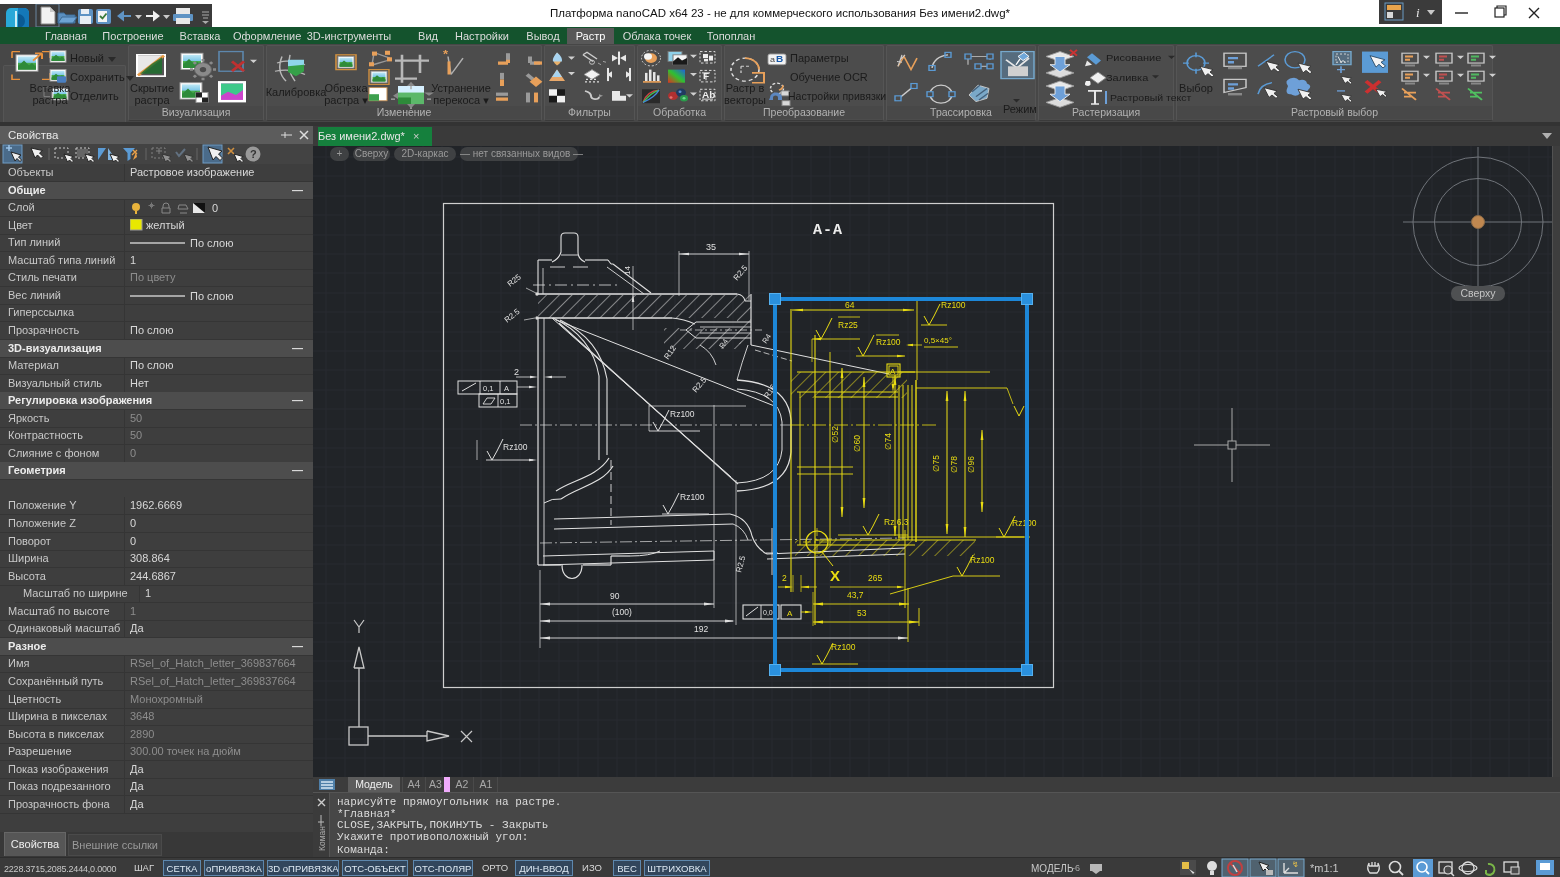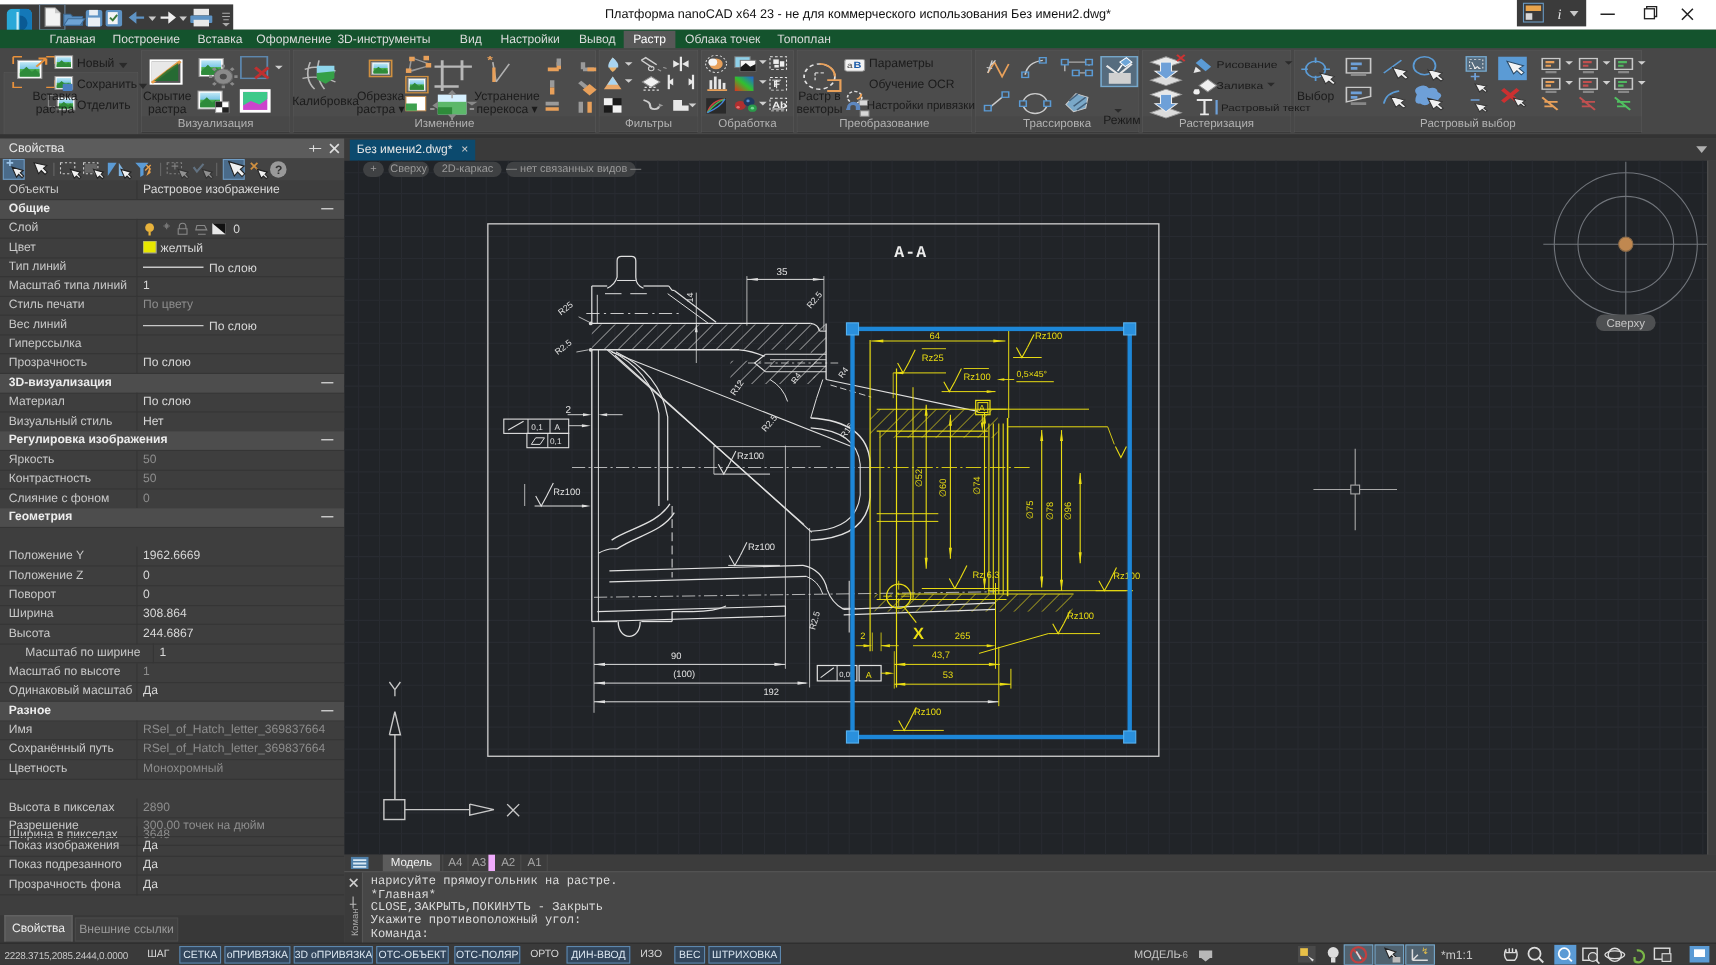--- a/index.html
+++ b/index.html
@@ -29,21 +29,21 @@
 .prow{position:absolute;left:0;width:313px;height:18px;border-bottom:1px solid #353535;}
 .plabel{position:absolute;left:8px;top:2px;font-size:11px;color:#c9c9c9;white-space:nowrap;}
 .pval{position:absolute;left:130px;top:2px;font-size:11px;color:#d8d8d8;white-space:nowrap;}
 .pval.gray{color:#8d8d8d;}
 .psec{background:#4d4d4d;}
 .psec .plabel{color:#ececec;font-weight:bold;}
 .pminus{position:absolute;right:10px;top:2px;color:#ddd;font-weight:bold;font-size:11px;}
 .pcolsep{position:absolute;left:124px;top:0;width:1px;height:18px;background:#353535;}
 #props-tabs{left:0;top:706px;width:313px;height:25px;background:#383838;}
 #doctabs{left:313px;top:126px;width:1247px;height:20px;background:#3a3a3a;}
-#doctab1{left:318px;top:127px;width:114px;height:33px;background:#0c4a6e;color:#e6e6e6;font-size:11px;line-height:19px;text-align:center;white-space:nowrap;}
+#doctab1{left:318px;top:127px;width:114px;height:33px;background:#15803d;color:#e6e6e6;font-size:11px;line-height:19px;text-align:left;white-space:nowrap;}
 #viewport{left:313px;top:146px;width:1239px;height:631px;background:#212428;}
 #vscroll{left:1552px;top:146px;width:8px;height:631px;background:#3e3e3e;border-left:1px solid #525252;}
 #modeltabs{left:313px;top:777px;width:1247px;height:15px;background:#3c3c3c;}
 #cmdline{left:313px;top:792px;width:1247px;height:65px;background:#474747;border-top:1px solid #555;}
 .cmdtext{position:absolute;left:24px;font-size:11px;font-family:"Liberation Mono",monospace;color:#dcdcdc;white-space:pre;}
 #statusbar{left:0;top:857px;width:1560px;height:20px;background:#3a3a3a;border-top:1px solid #2d2d2d;}
 .sbtn{position:absolute;top:2px;height:16px;line-height:15px;font-size:9.5px;color:#d8d8d8;text-align:center;white-space:nowrap;overflow:hidden;}
 .sbtn.blue{background:#32465c;border:1px solid #5d87ad;color:#dde8f2;}
 .pill{position:absolute;background:#3f4143;border-radius:7px;color:#9a9a9a;font-size:10px;height:14px;line-height:14px;text-align:center;white-space:nowrap;}
 </style>
@@ -677,21 +677,21 @@
     <div class="prow" style="top:547.0px;">
         <div class="pcolsep"></div>
         <div class="plabel">Сохранённый путь</div>
         <div class="pval gray">RSel_of_Hatch_letter_369837664</div>
       </div>
     <div class="prow" style="top:564.5px;">
         <div class="pcolsep"></div>
         <div class="plabel">Цветность</div>
         <div class="pval gray">Монохромный</div>
       </div>
-    <div class="prow" style="top:582.1px;margin-top:43px;">
+    <div class="prow" style="top:582.1px;">
         <div class="pcolsep"></div>
         <div class="plabel">Ширина в пикселах</div>
         <div class="pval gray">3648</div>
       </div>
     <div class="prow" style="top:599.6px;">
         <div class="pcolsep"></div>
         <div class="plabel">Высота в пикселах</div>
         <div class="pval gray">2890</div>
       </div>
     <div class="prow" style="top:617.1px;">

